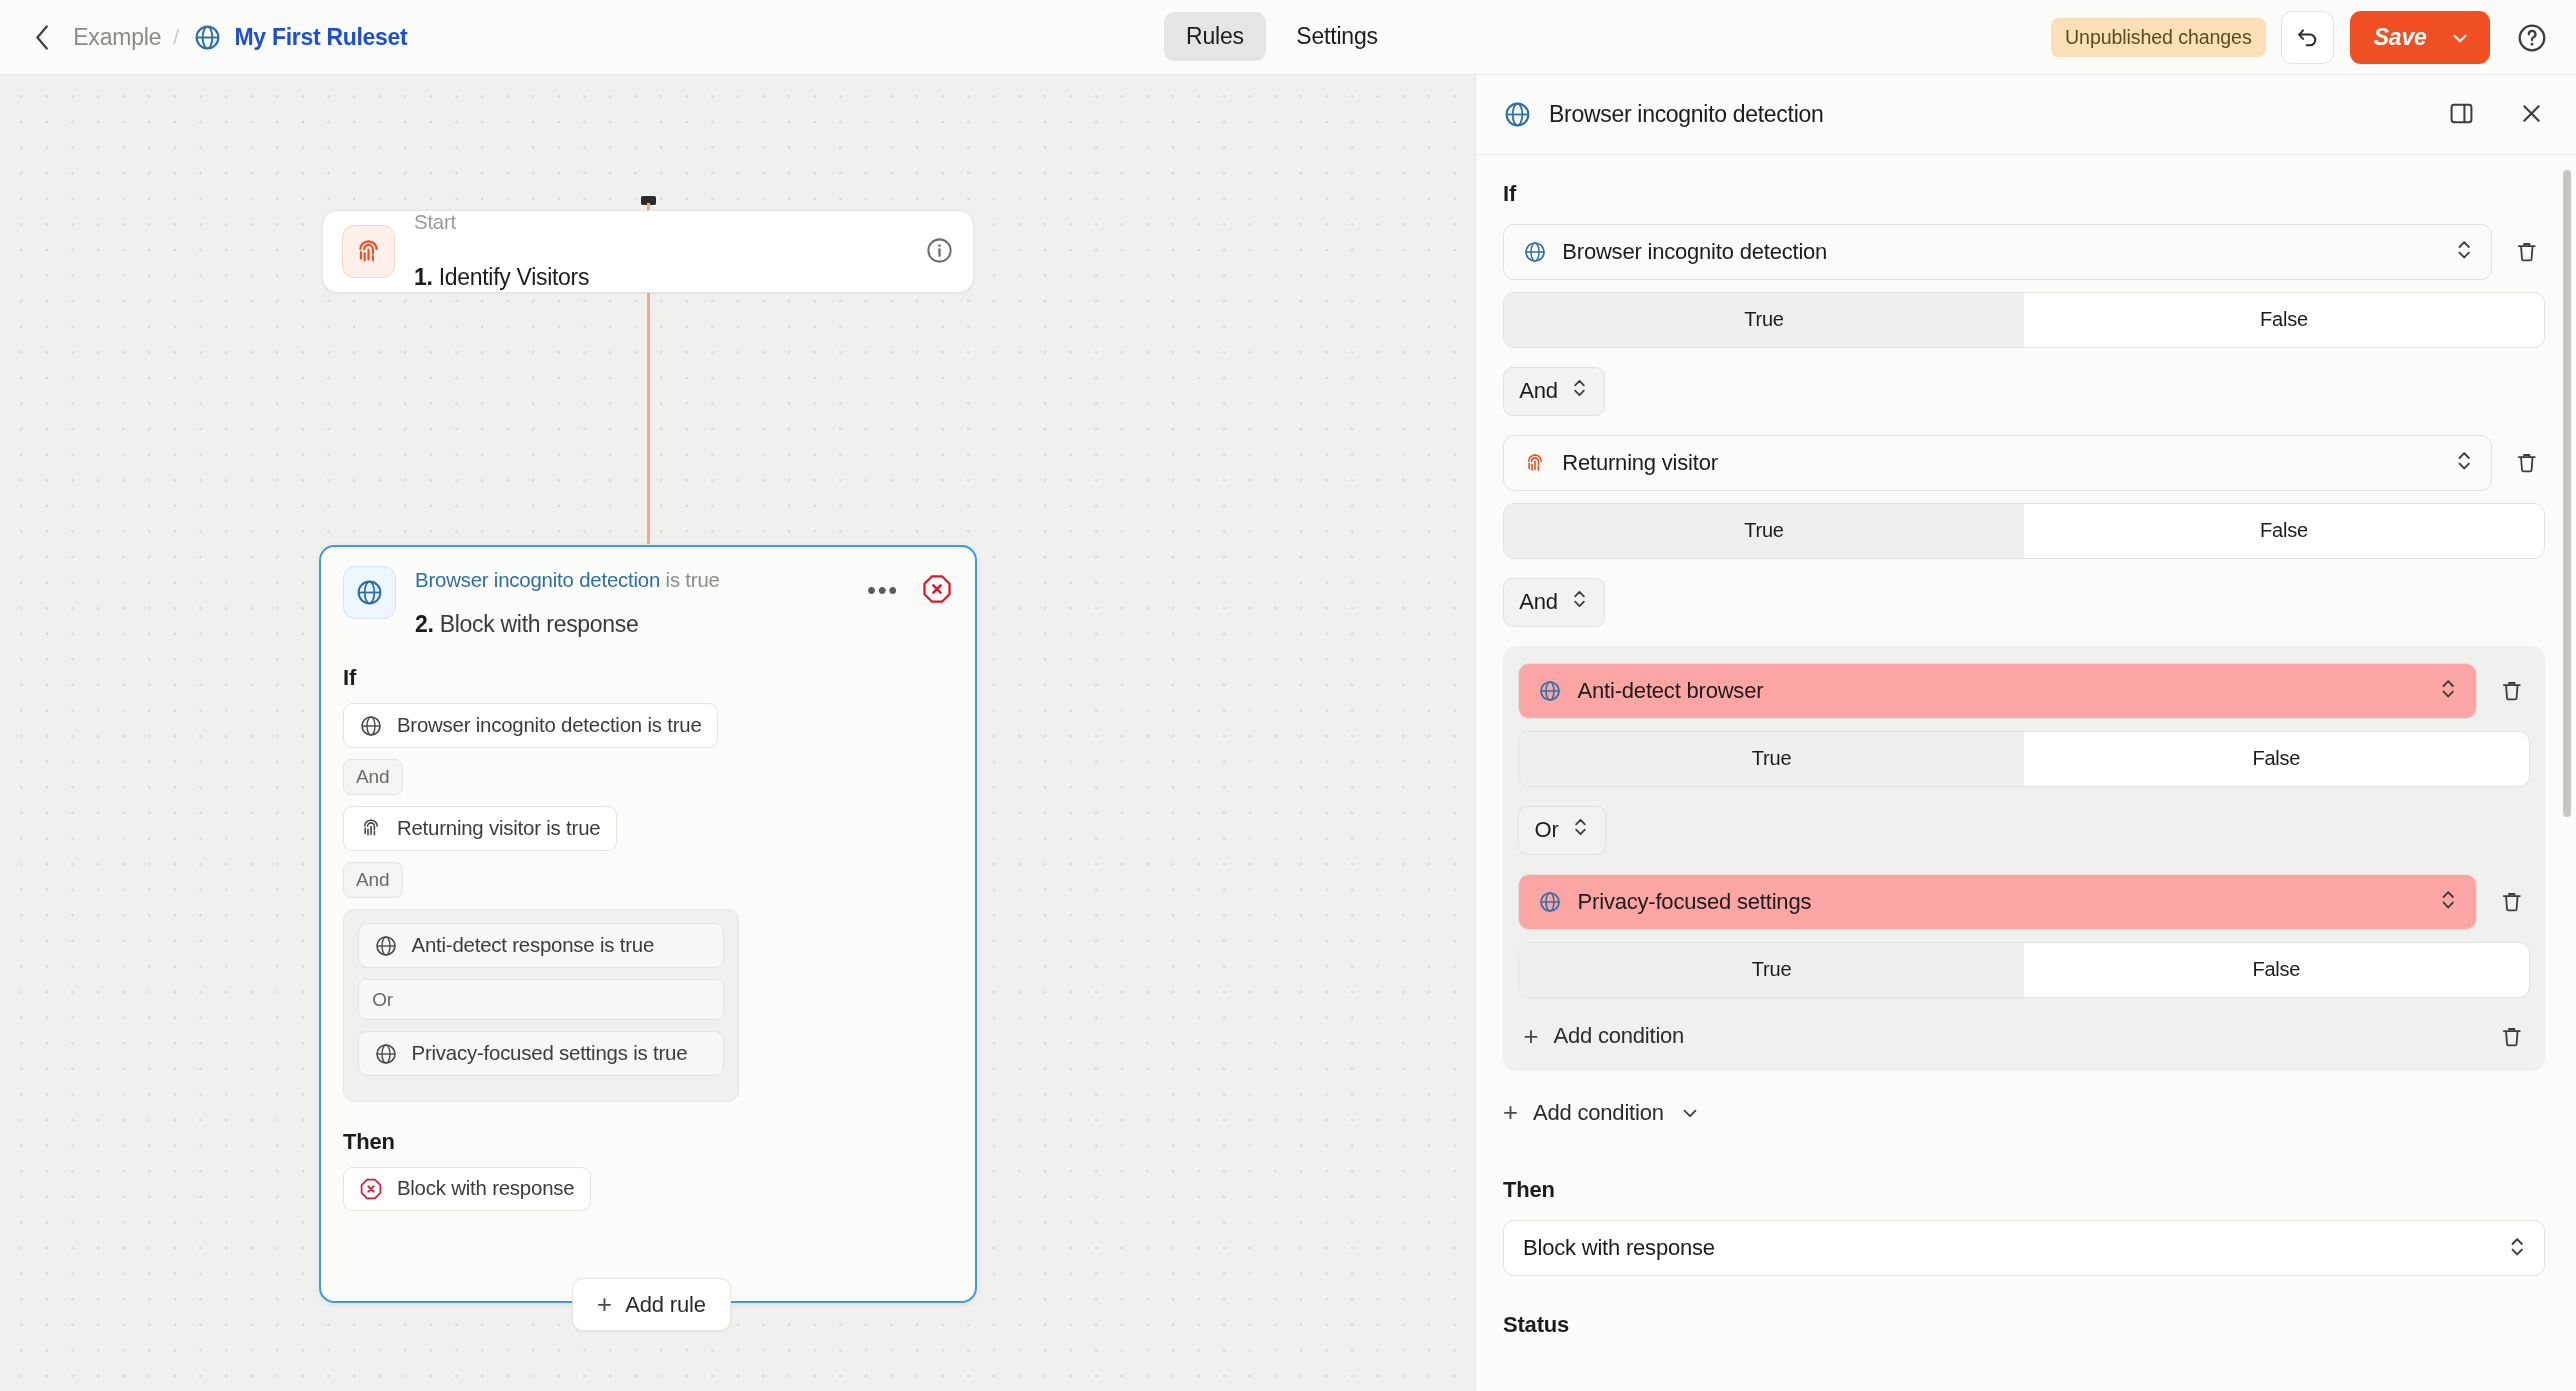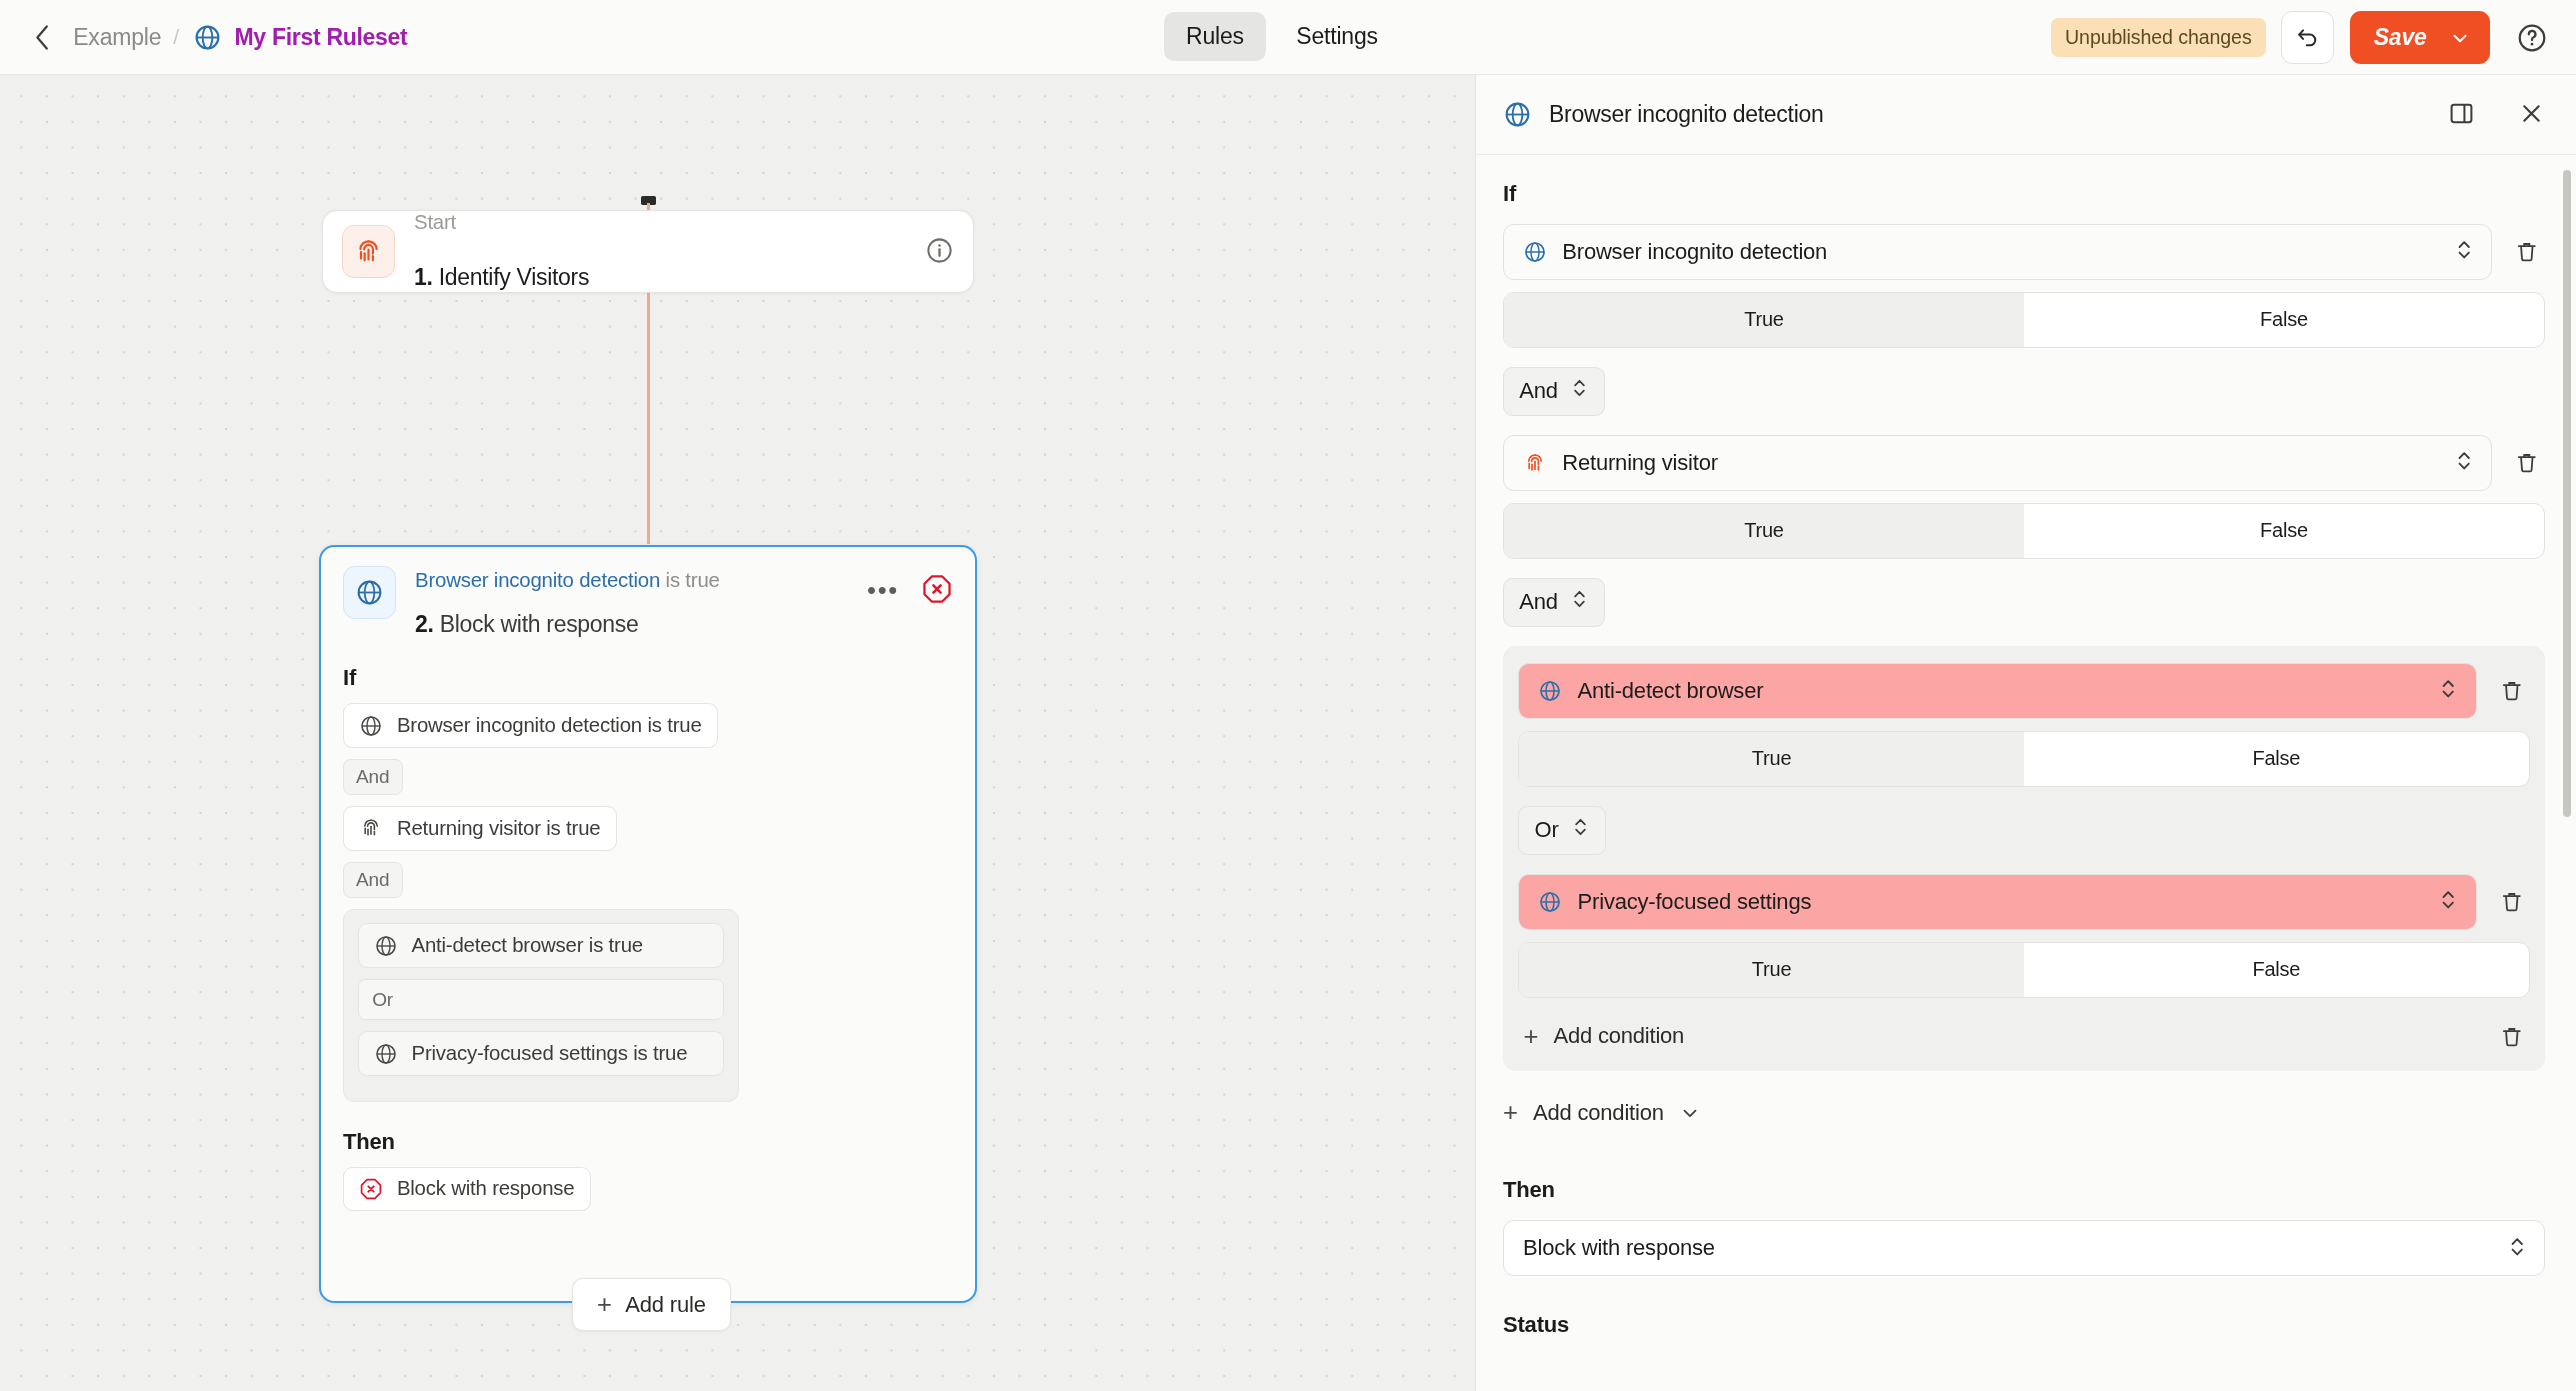--- a/index.html
+++ b/index.html
@@ -24,21 +24,21 @@
     width: 34px; height: 34px; display: flex; align-items: center; justify-content: center;
     cursor: pointer; color: #3d3d3a;
   }
   .crumb-link {
     font-size: 23px; color: #8a8a86; padding: 0 12px 0 13.6px; cursor: pointer;
     letter-spacing: -0.2px;
   }
   .crumb-sep { font-size: 21px; color: #c8c8c4; }
   .crumb-icon { margin-left: 13.6px; display:flex; align-items:center; }
   .crumb-title {
-    font-size: 23px; color: #a21caf; font-weight: 600; margin-left: 12.8px;
+    font-size: 23px; color: #1d4ed8; font-weight: 600; margin-left: 12.8px;
     letter-spacing: -0.3px;
   }
 
   .hdr-tabs {
     position: absolute; left: 1164px; top: 12px;
     display: flex; align-items: center; gap: 8.5px;
   }
   .tab {
     font-size: 23px; color: #1c1c1a; padding: 11px 22px; border-radius: 10.2px;
     cursor: pointer; letter-spacing: -0.2px;
@@ -369,21 +369,21 @@
     </div>
 
     <div class="group-box">
       <div class="chip-row">
         <div class="chip">
           <svg width="24" height="24" viewBox="0 0 24 24" fill="none">
             <circle cx="12" cy="12" r="9" stroke="#4a4a47" stroke-width="1.6"></circle>
             <ellipse cx="12" cy="12" rx="4" ry="9" stroke="#4a4a47" stroke-width="1.4"></ellipse>
             <path d="M3 12h18" stroke="#4a4a47" stroke-width="1.4"></path>
           </svg>
-          <span>Anti-detect browser is true</span>
+          <span>Anti-detect response is true</span>
         </div>
       </div>
       <div class="op-chip">Or</div>
       <div class="chip-row">
         <div class="chip">
           <svg width="24" height="24" viewBox="0 0 24 24" fill="none">
             <circle cx="12" cy="12" r="9" stroke="#4a4a47" stroke-width="1.6"></circle>
             <ellipse cx="12" cy="12" rx="4" ry="9" stroke="#4a4a47" stroke-width="1.4"></ellipse>
             <path d="M3 12h18" stroke="#4a4a47" stroke-width="1.4"></path>
           </svg>

